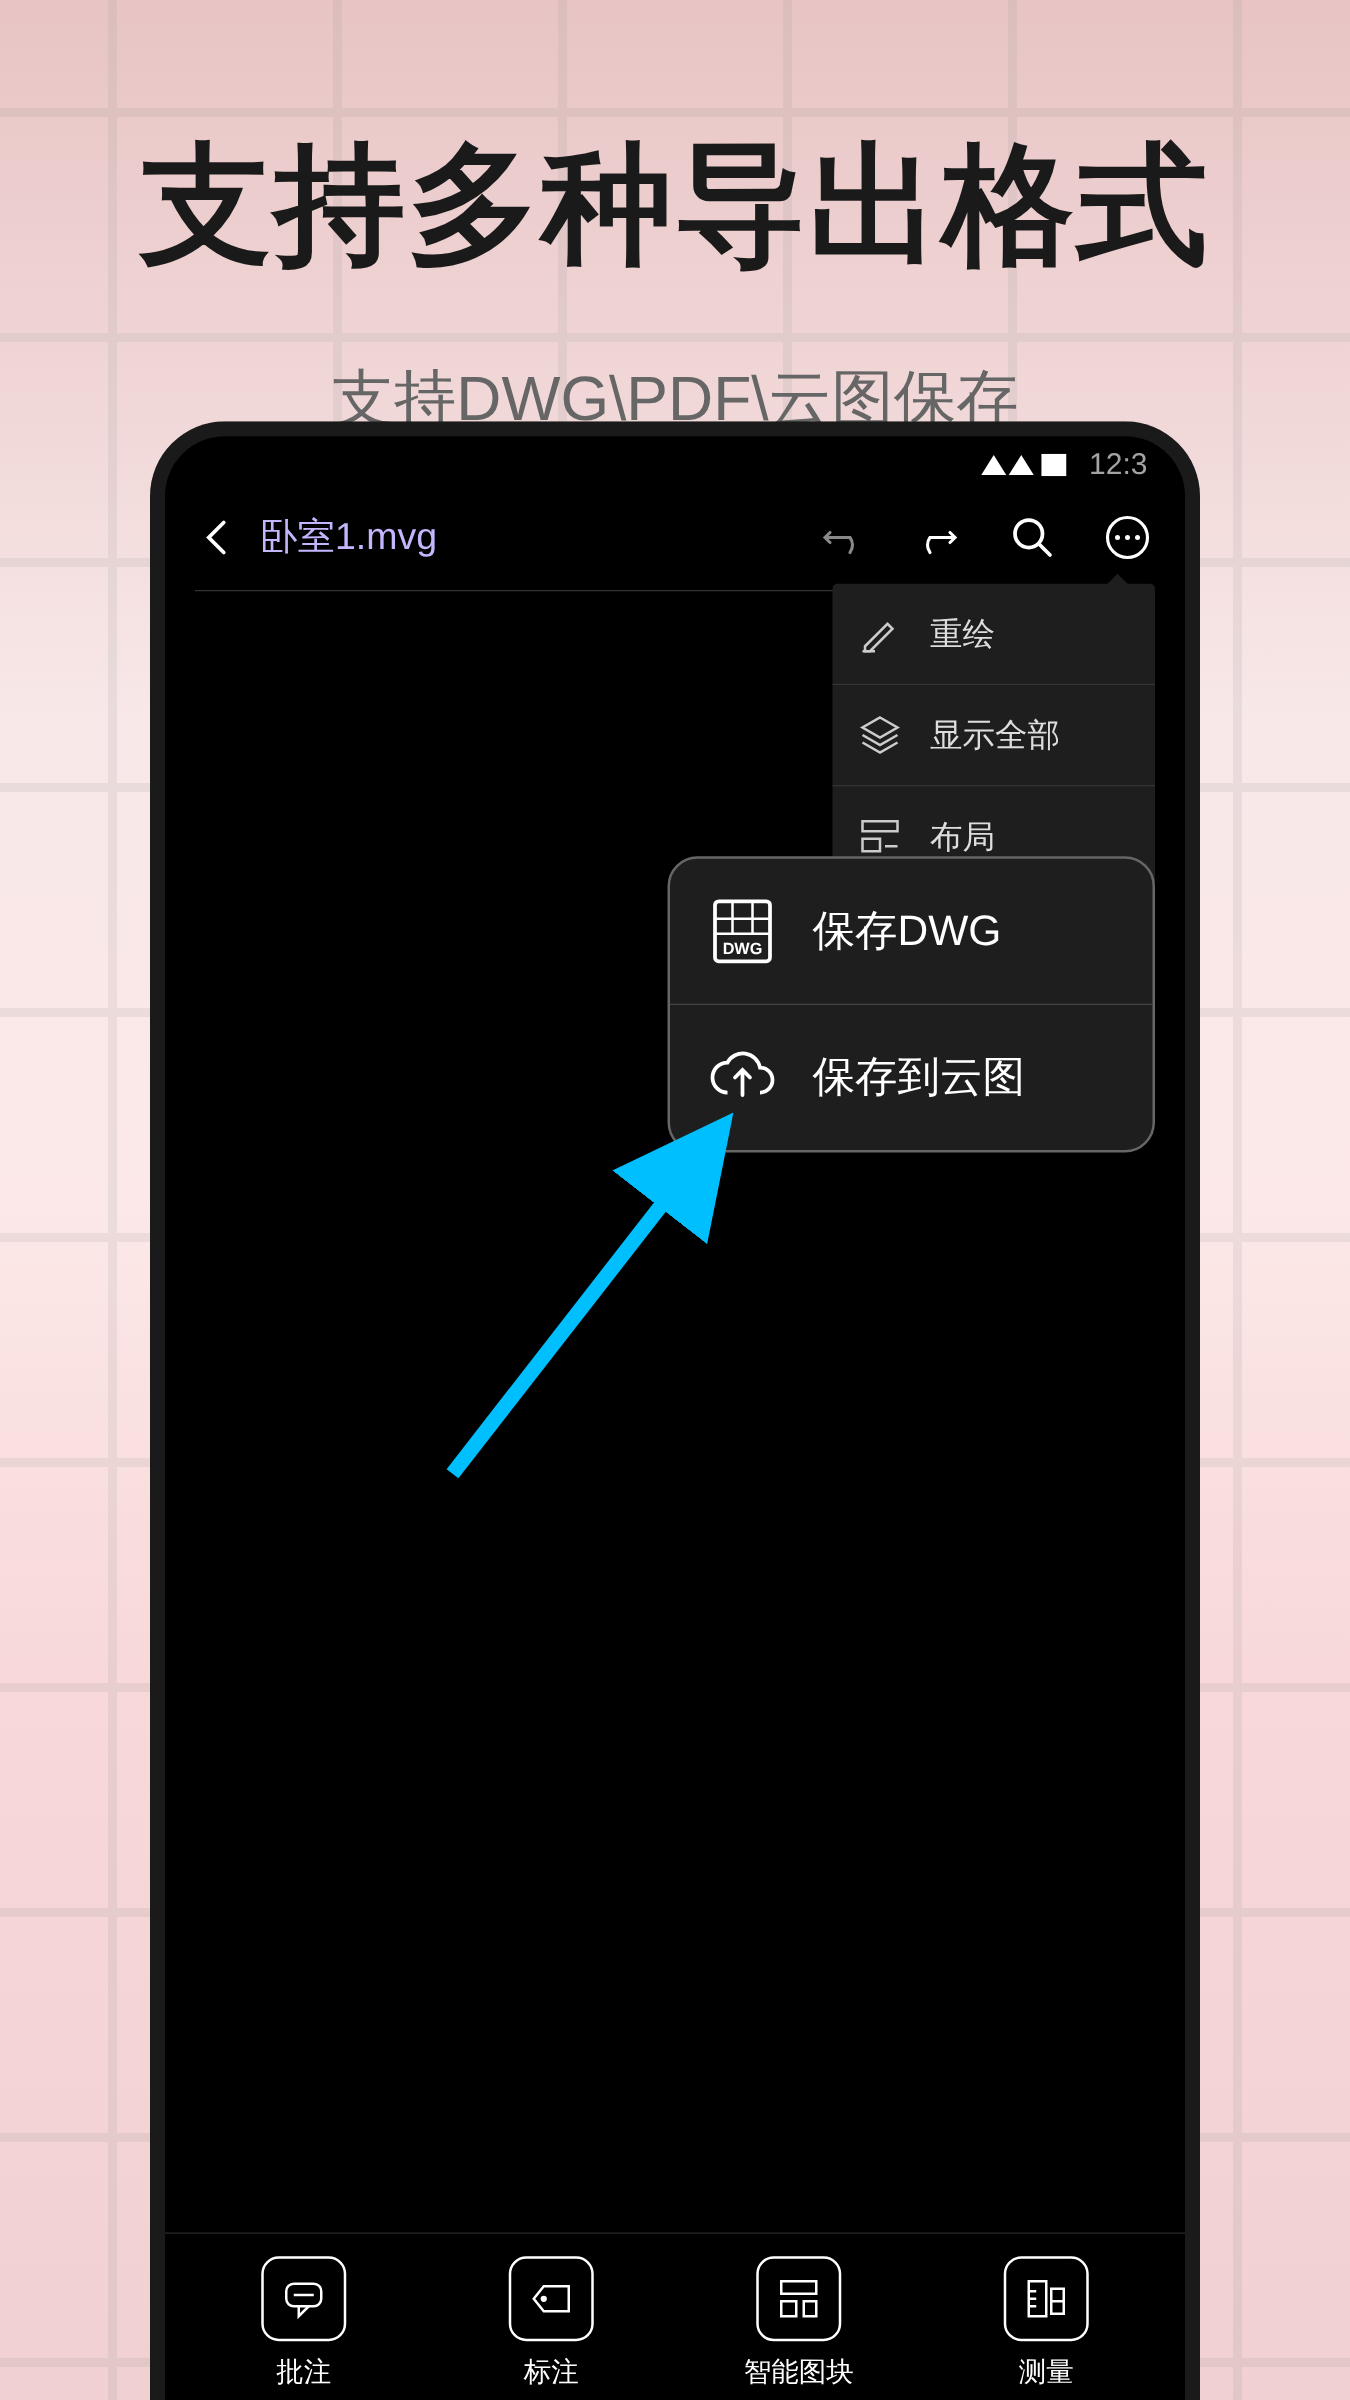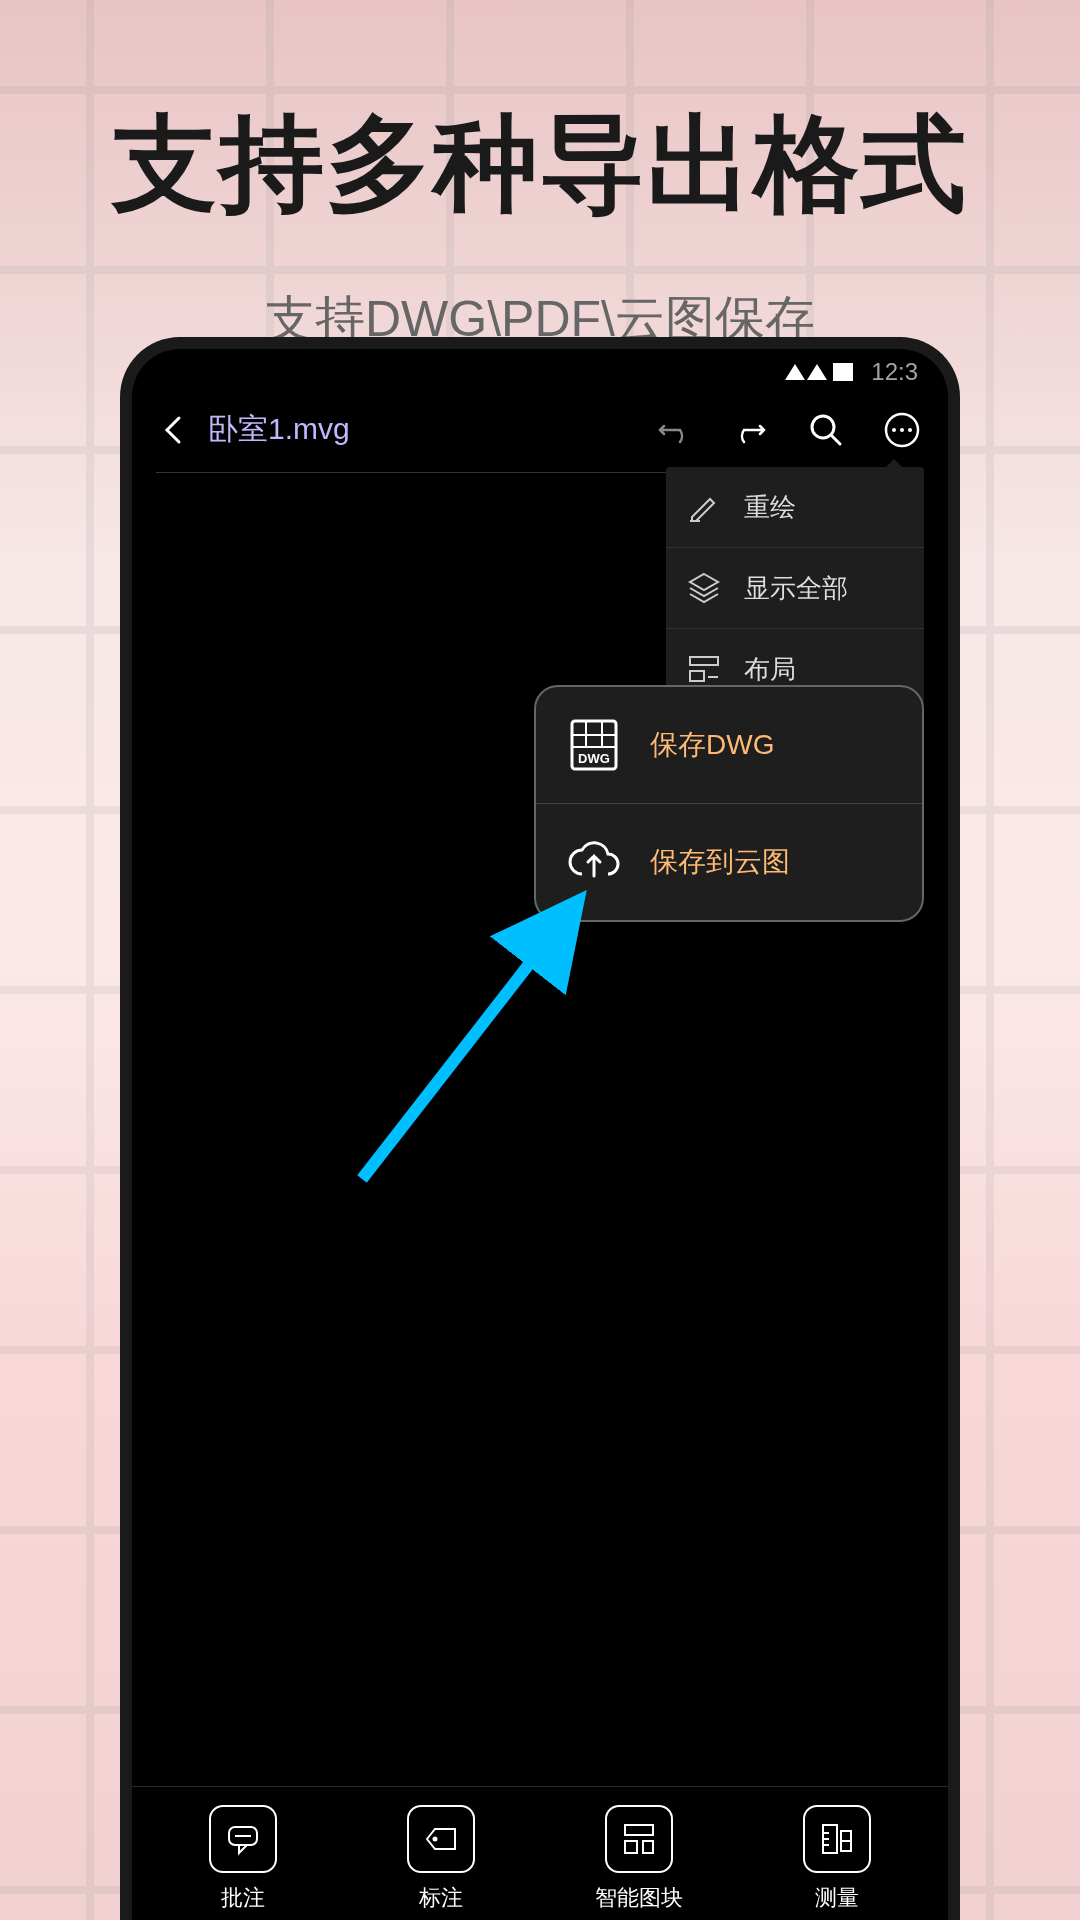--- a/index.html
+++ b/index.html
@@ -175,22 +175,22 @@
     }
     .export-icon {
       width: 56px;
       height: 56px;
       display: flex;
       align-items: center;
       justify-content: center;
       flex-shrink: 0;
     }
     .export-label {
-      color: #fdba74;
-      font-size: 28px;
+      color: #ffffff;
+      font-size: 34px;
     }
     .arrow-pointer {
       position: absolute;
       left: 210px;
       top: 530px;
       width: 270px;
       height: 320px;
       pointer-events: none;
     }
     .bottom-toolbar {

